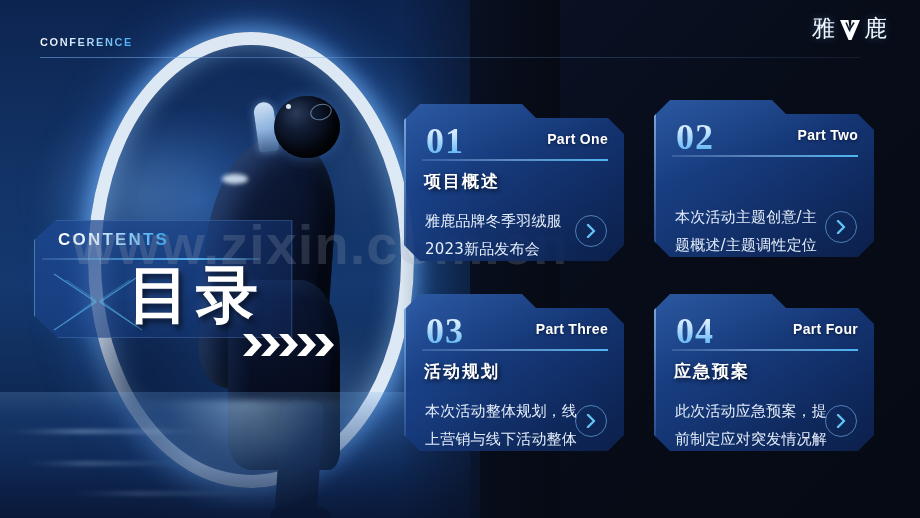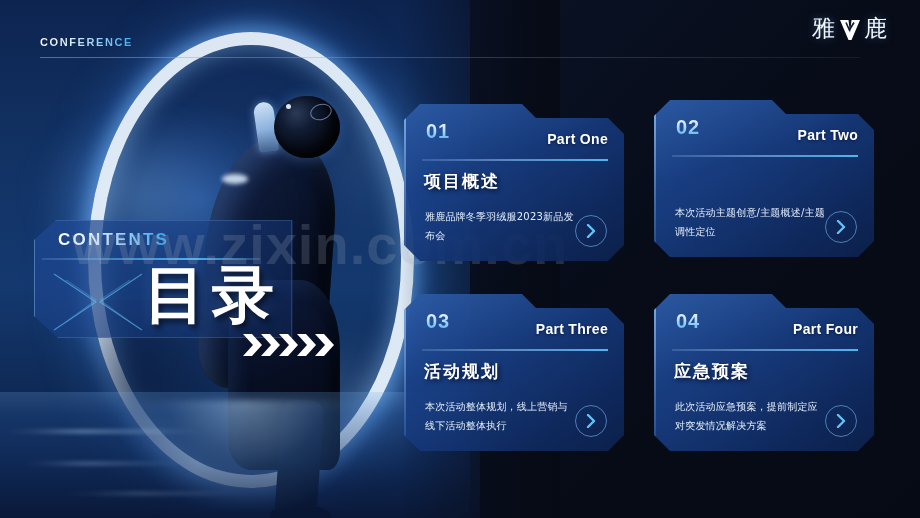--- a/index.html
+++ b/index.html
@@ -162,21 +162,20 @@
     position:absolute;left:42px;top:258px;width:218px;height:2px;
     background:linear-gradient(90deg,rgba(180,215,255,.15) 0%,#4fb3f0 70%,rgba(110,190,250,.2) 100%);
   }
   .x-deco{position:absolute;left:52px;top:266px;width:92px;height:72px;opacity:.75;}
   .mulu{
     position:absolute;left:128px;top:264px;
     font-size:62px;font-weight:bold;letter-spacing:6px;color:#ffffff;
     font-family:"DejaVu Sans","Liberation Sans",sans-serif;
     text-shadow:3px 4px 6px rgba(2,8,22,.85), 0 0 14px rgba(120,180,255,.25);
     line-height:1;
-    margin-left:16px;
   }
   .chevrons{position:absolute;left:243px;top:332px;}
 
   
   .card{
     position:absolute;width:220px;height:157px;
     background:linear-gradient(145deg, rgba(30,74,150,.96) 0%, rgba(23,60,128,.94) 42%, rgba(16,44,100,.92) 75%, rgba(12,33,78,.92) 100%);
     clip-path:polygon(
       16px 0,
       118px 0,
@@ -195,43 +194,43 @@
     position:absolute;left:0;top:0;width:100%;height:100%;
     background:linear-gradient(160deg, rgba(130,190,255,.14) 0%, rgba(130,190,255,0) 38%);
     pointer-events:none;
   }
   .card-edge{
     position:absolute;left:0;top:0;width:1.5px;height:100%;
     background:linear-gradient(180deg,rgba(170,215,255,.65),rgba(120,175,240,.12));
   }
   .card-num{
     position:absolute;left:22px;top:16px;
-    font-size:20px;font-weight:bold;letter-spacing:1px;
-    font-family:Liberation Sans, sans-serif;
+    font-size:36px;font-weight:bold;letter-spacing:1px;
+    font-family:Liberation Serif, serif;
     background:linear-gradient(180deg,#ffffff 0%,#bfe2ff 40%,#3ba6ee 100%);
     -webkit-background-clip:text;background-clip:text;color:transparent;
   }
   .card-part{
     position:absolute;right:16px;top:27px;
     font-size:14px;font-weight:bold;color:#ffffff;letter-spacing:.3px;
     text-shadow:0 1px 3px rgba(0,10,30,.6);
   }
   .card-rule{
     position:absolute;left:18px;top:55px;width:186px;height:1.5px;
     background:linear-gradient(90deg,rgba(170,210,255,.18) 0%,rgba(150,200,250,.55) 45%,#4fb6f2 100%);
   }
   .card-title{
     position:absolute;left:20px;top:66px;
     font-size:17px;font-weight:bold;color:#ffffff;letter-spacing:2px;
     font-family:"DejaVu Sans","Liberation Sans",sans-serif;
     text-shadow:2px 2px 4px rgba(2,10,28,.8);
   }
   .card-desc{
     position:absolute;left:21px;top:104px;width:152px;
-    font-size:10px;line-height:1.85;color:#e4eefb;letter-spacing:.2px;
+    font-size:15px;line-height:1.85;color:#e4eefb;letter-spacing:.2px;
     font-family:"DejaVu Sans","Liberation Sans",sans-serif;
   }
   .card-arrow{
     position:absolute;right:17px;bottom:14px;
     width:30px;height:30px;border-radius:50%;
     border:1px solid rgba(120,185,245,.60);
     display:flex;align-items:center;justify-content:center;
   }
   .card-arrow svg{display:block;}
 

